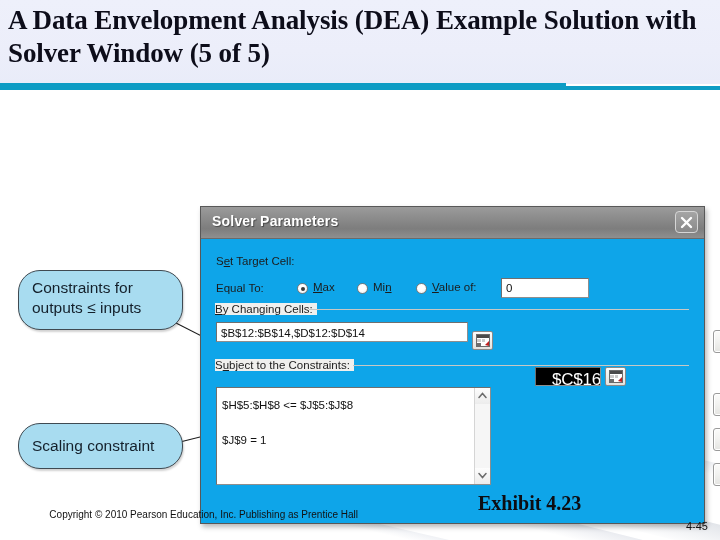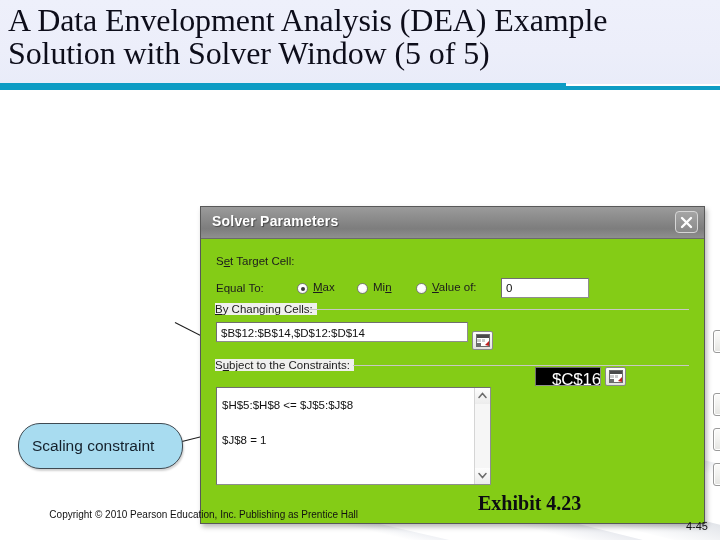--- a/index.html
+++ b/index.html
@@ -20,22 +20,22 @@
     position: absolute;
     left: 0; top: 0;
     width: 720px; height: 84px;
     background: linear-gradient(180deg, #eef0fb 0%, #eceefa 60%, #e9ecf9 100%);
   }
   #slide-title {
     position: absolute;
     left: 8px; top: 4px;
     width: 700px;
     font-family: "Liberation Serif", serif;
-    font-weight: normal;
-    font-size: 32px;
+    font-weight: bold;
+    font-size: 27px;
     line-height: 33px;
     color: #0d0d1a;
     letter-spacing: -0.1px;
   }
   .rule-main {
     position: absolute;
     left: 0; top: 83px;
     width: 566px; height: 7px;
     background: #0d9cc4;
   }
@@ -99,21 +99,21 @@
     transform-origin: left center;
   }
   #leader-1 { left: 175px; top: 232px; width: 138px; transform: rotate(27deg); }
   #leader-2 { left: 178px; top: 352px; width: 128px; transform: rotate(-14deg); }
 
   
   #solver-dialog {
     position: absolute;
     left: 200px; top: 116px;
     width: 505px; height: 318px;
-    background: #84cc16;
+    background: #0ea5e9;
     border: 1px solid #585858;
     box-sizing: border-box;
     box-shadow: 2px 3px 5px rgba(0,0,0,0.28);
     font-size: 11.5px;
     color: #1c1c1c;
   }
   #titlebar {
     position: absolute;
     left: 0; top: 0;
     width: 100%; height: 31px;
@@ -407,21 +407,21 @@
 
     <div class="btn btn-col-mid" id="btn-guess" style="top:123px;">
       
     </div>
 
     <div class="group-title" style="left:14px; top:152px;">S<span class="u">u</span>bject to the Constraints:</div>
     <div class="group-line" style="left:152px; top:158px; width:336px;"></div>
 
     <div id="constraints-list" style="left:15px; top:180px; width:275px; height:98px;">
       <div class="constraint-item">$H$5:$H$8 &lt;= $J$5:$J$8</div>
-      <div class="constraint-item">$J$8 = 1</div>
+      <div class="constraint-item">$J$9 = 1</div>
       <div id="list-scrollbar">
         <div class="scroll-arrow up">
           <svg width="9" height="7" viewBox="0 0 9 7">
               <path d="M1 5.5 L4.5 1.5 L8 5.5" stroke="#6b6b6b" stroke-width="1.5" fill="none" stroke-linecap="round"></path>
             </svg>
         </div>
         <div class="scroll-arrow down">
           <svg width="9" height="7" viewBox="0 0 9 7">
               <path d="M1 1.5 L4.5 5.5 L8 1.5" stroke="#6b6b6b" stroke-width="1.5" fill="none" stroke-linecap="round"></path>
             </svg>
@@ -434,20 +434,23 @@
     </div>
     <div class="btn btn-col-mid" id="btn-change" style="top:221px;">
       
     </div>
     <div class="btn btn-col-mid" id="btn-delete" style="top:256px;">
       
     </div>
 
   </div>
 
+  <div class="callout" id="callout-outputs">
+    <span>Constraints for outputs ≤ inputs</span>
+  </div>
   <div class="callout" id="callout-scaling">
     <span>Scaling constraint</span>
   </div>
 
 </div>
 
 <div id="footer-copyright">Copyright © 2010 Pearson Education, Inc. Publishing as Prentice Hall</div>
 <div id="footer-exhibit">Exhibit 4.23</div>
 <div id="footer-pagenum">4-45</div>
 

